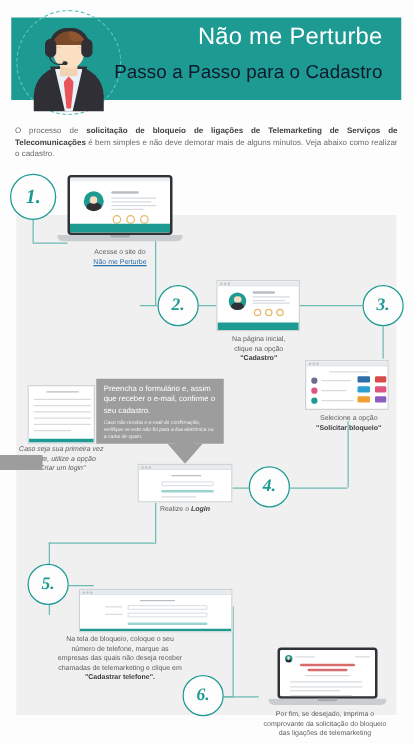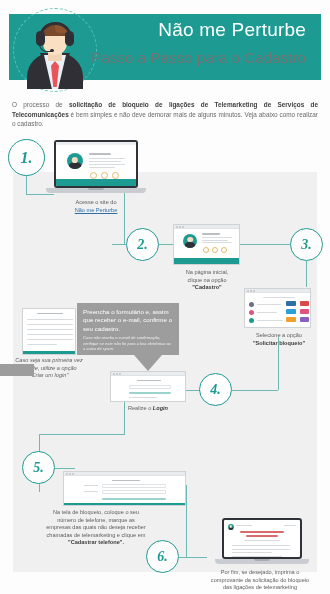--- a/index.html
+++ b/index.html
@@ -18,21 +18,21 @@
     position:absolute; left:9px; top:14px; width:312px; height:66px;
     background:#1d9b92;
   }
   .header-title {
     position:absolute; right:24px; top:19px;
     font-size:19px; color:#ffffff; letter-spacing:.2px;
     font-weight:400; white-space:nowrap;
   }
   .header-sub {
     position:absolute; right:24px; top:49px;
-    font-size:15px; color:#737373; letter-spacing:.1px;
+    font-size:15px; color:#0f172a; letter-spacing:.1px;
     font-weight:400; white-space:nowrap;
   }
   
   .avatar-ring {
     position:absolute; left:13px; top:8px; width:84px; height:84px;
     border:1px dashed #5cc3ba; border-radius:50%;
   }
   .avatar-wrap {
     position:absolute; left:22px; top:17px; width:66px; height:72px;
     overflow:hidden;

